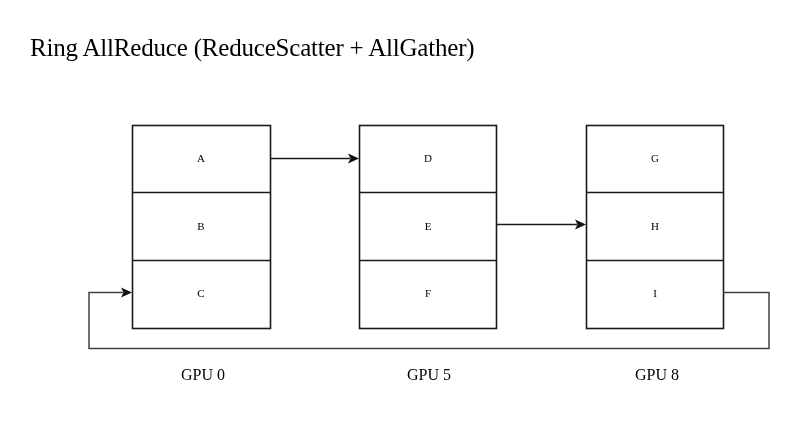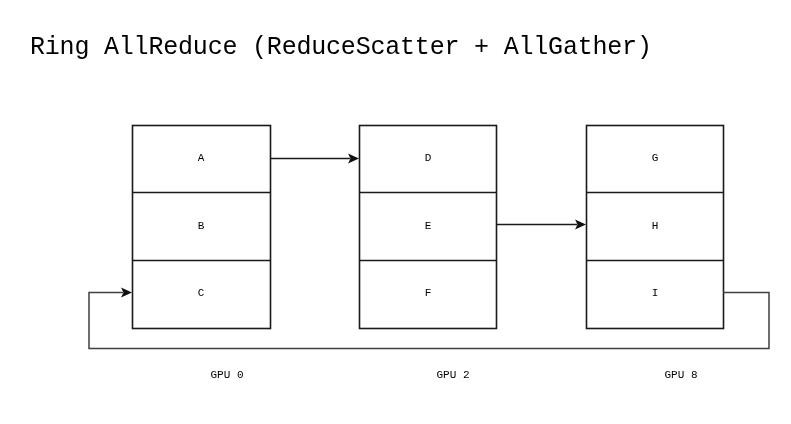--- a/index.html
+++ b/index.html
@@ -6,21 +6,21 @@
     margin: 0;
     padding: 0;
     background: #ffffff;
   }
   #canvas {
     position: relative;
     width: 791px;
     height: 424px;
     background: #ffffff;
     overflow: hidden;
-    font-family: Liberation Mono, monospace;
+    font-family: Liberation Serif, serif;
     -webkit-font-smoothing: antialiased;
   }
 
   
   #diagram-title {
     position: absolute;
     left: 30px;
     top: 33px;
     font-size: 25px;
     line-height: 30px;
@@ -66,27 +66,26 @@
     position: absolute;
     font-size: 11px;
     line-height: 11px;
     color: #000000;
     text-align: center;
     transform: translate(-50%, -50%);
     white-space: nowrap;
   }
   .gpu-caption {
     position: absolute;
-    font-size: 11px;
+    font-size: 16px;
     line-height: 12px;
     color: #000000;
     text-align: right;
     transform: translateX(-50%);
     white-space: nowrap;
-    margin-left: 24px;
   }
 </style>
 </head>
 <body>
 
 <div id="canvas">
 
   <div id="diagram-title">Ring AllReduce (ReduceScatter + AllGather)</div>
 
   <svg id="diagram-svg" viewBox="0 0 791 424" xmlns="http://www.w3.org/2000/svg">
@@ -131,16 +130,16 @@
 
   <div class="chunk-label" style="left:428px; top:158px;">D</div>
   <div class="chunk-label" style="left:428px; top:226px;">E</div>
   <div class="chunk-label" style="left:428px; top:293px;">F</div>
 
   <div class="chunk-label" style="left:655px; top:158px;">G</div>
   <div class="chunk-label" style="left:655px; top:226px;">H</div>
   <div class="chunk-label" style="left:655px; top:293px;">I</div>
 
   <div class="gpu-caption" style="left:203px; top:369px;">GPU 0</div>
-  <div class="gpu-caption" style="left:429px; top:369px;">GPU 2</div>
+  <div class="gpu-caption" style="left:429px; top:369px;">GPU 5</div>
   <div class="gpu-caption" style="left:657px; top:369px;">GPU 8</div>
 
 </div>
 
 </body></html>

